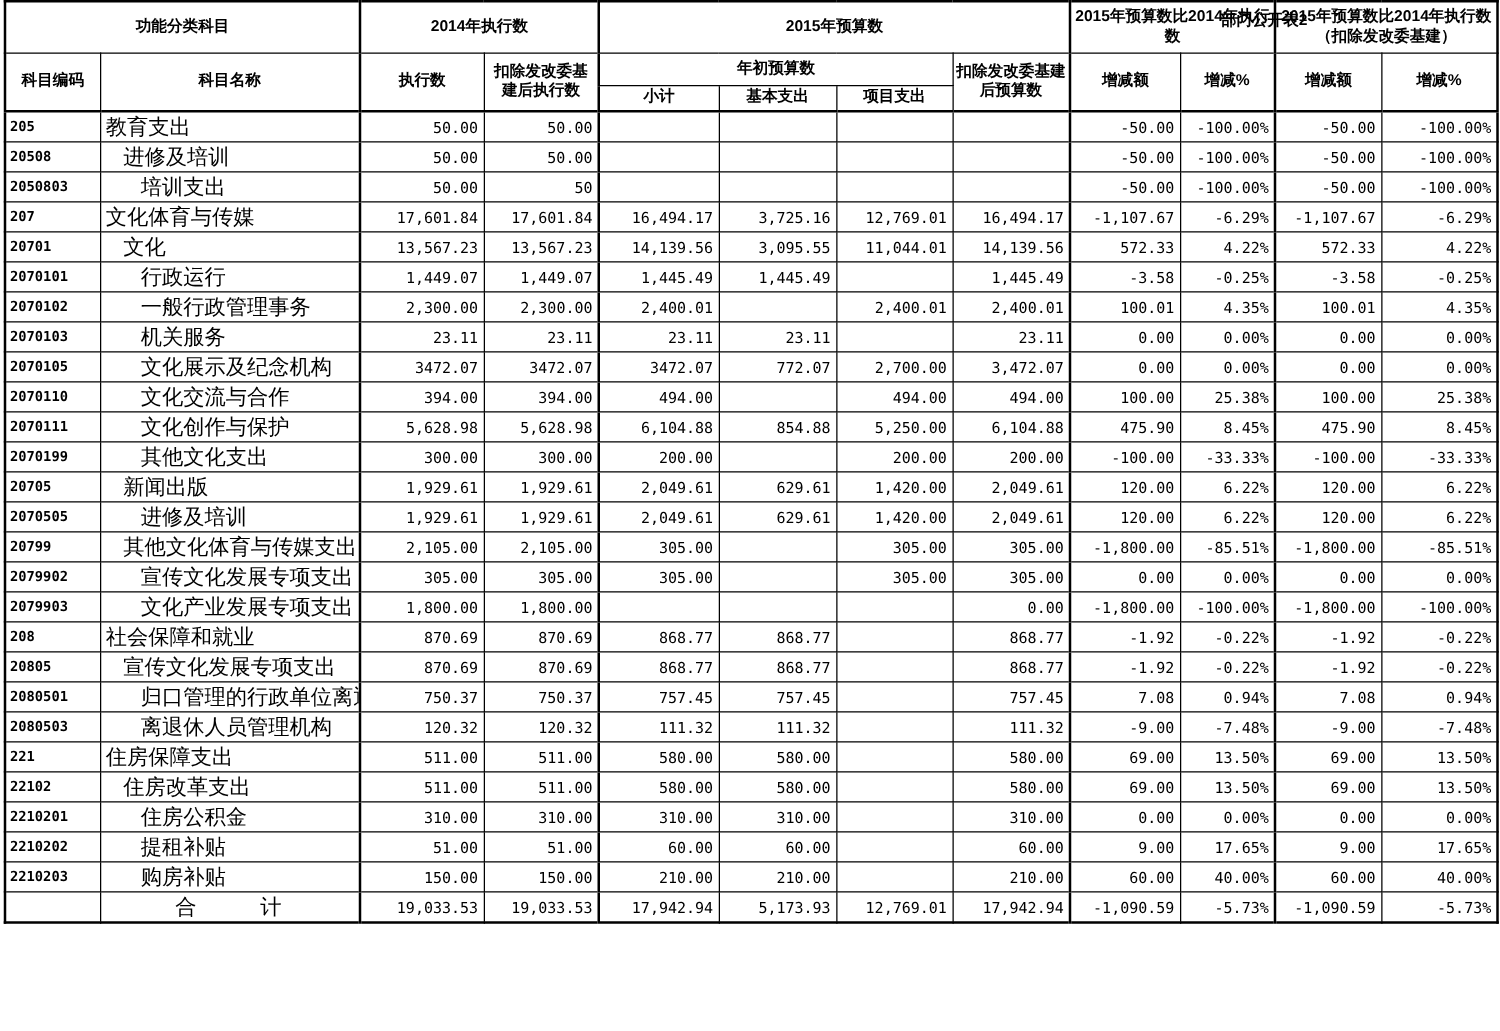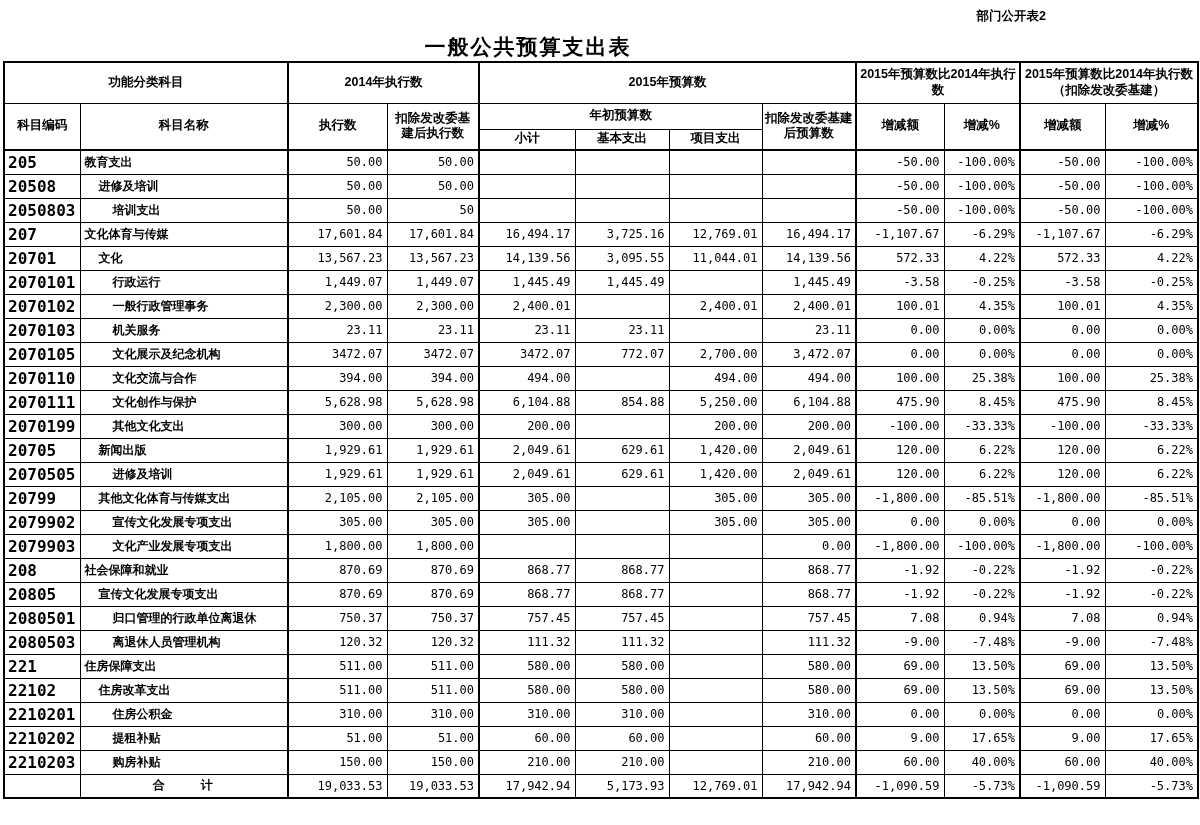--- a/index.html
+++ b/index.html
@@ -49,46 +49,45 @@
     line-height: 1.25;
   }
   tr.hrow1 { height: 41px; }
   tr.hrow2 { height: 26px; }
   tr.hrow3 { height: 21px; }
   tbody tr { height: 24px; }
   tbody tr:first-child td { border-top-width: 2px; }
 
   td.code {
     font-family: "DejaVu Sans Mono", monospace;
-    font-size: 16px; font-weight: bold;
+    font-size: 11px; font-weight: bold;
     padding-left: 3px; text-align: left;
   }
   td.name {
-    font-size: 12px; font-weight: bold; text-align: left;
+    font-size: 17px; font-weight: normal; text-align: left;
   }
   td.name.ind0 { padding-left: 4px; }
   td.name.ind1 { padding-left: 18px; }
   td.name.ind2 { padding-left: 32px; }
   td.name.total-name { text-align: center; padding-left: 0; }
   td.num {
     font-family: "DejaVu Sans Mono", monospace;
     font-size: 12px;
     text-align: right;
     padding-right: 4px;
   }
   .bl2 { border-left-width: 2px !important; }
 </style>
 </head>
 <body>
 
 <div class="page">
 
   <div class="corner-label">部门公开表2</div>
 
-  <h1 class="main-title">一般公共预算支出表</h1>
 
 
   <table class="budget">
     <colgroup>
       <col style="width:76px">
         <col style="width:208px">
       <col style="width:99px">
         <col style="width:92px">
       <col style="width:96px">
         <col style="width:94px">

